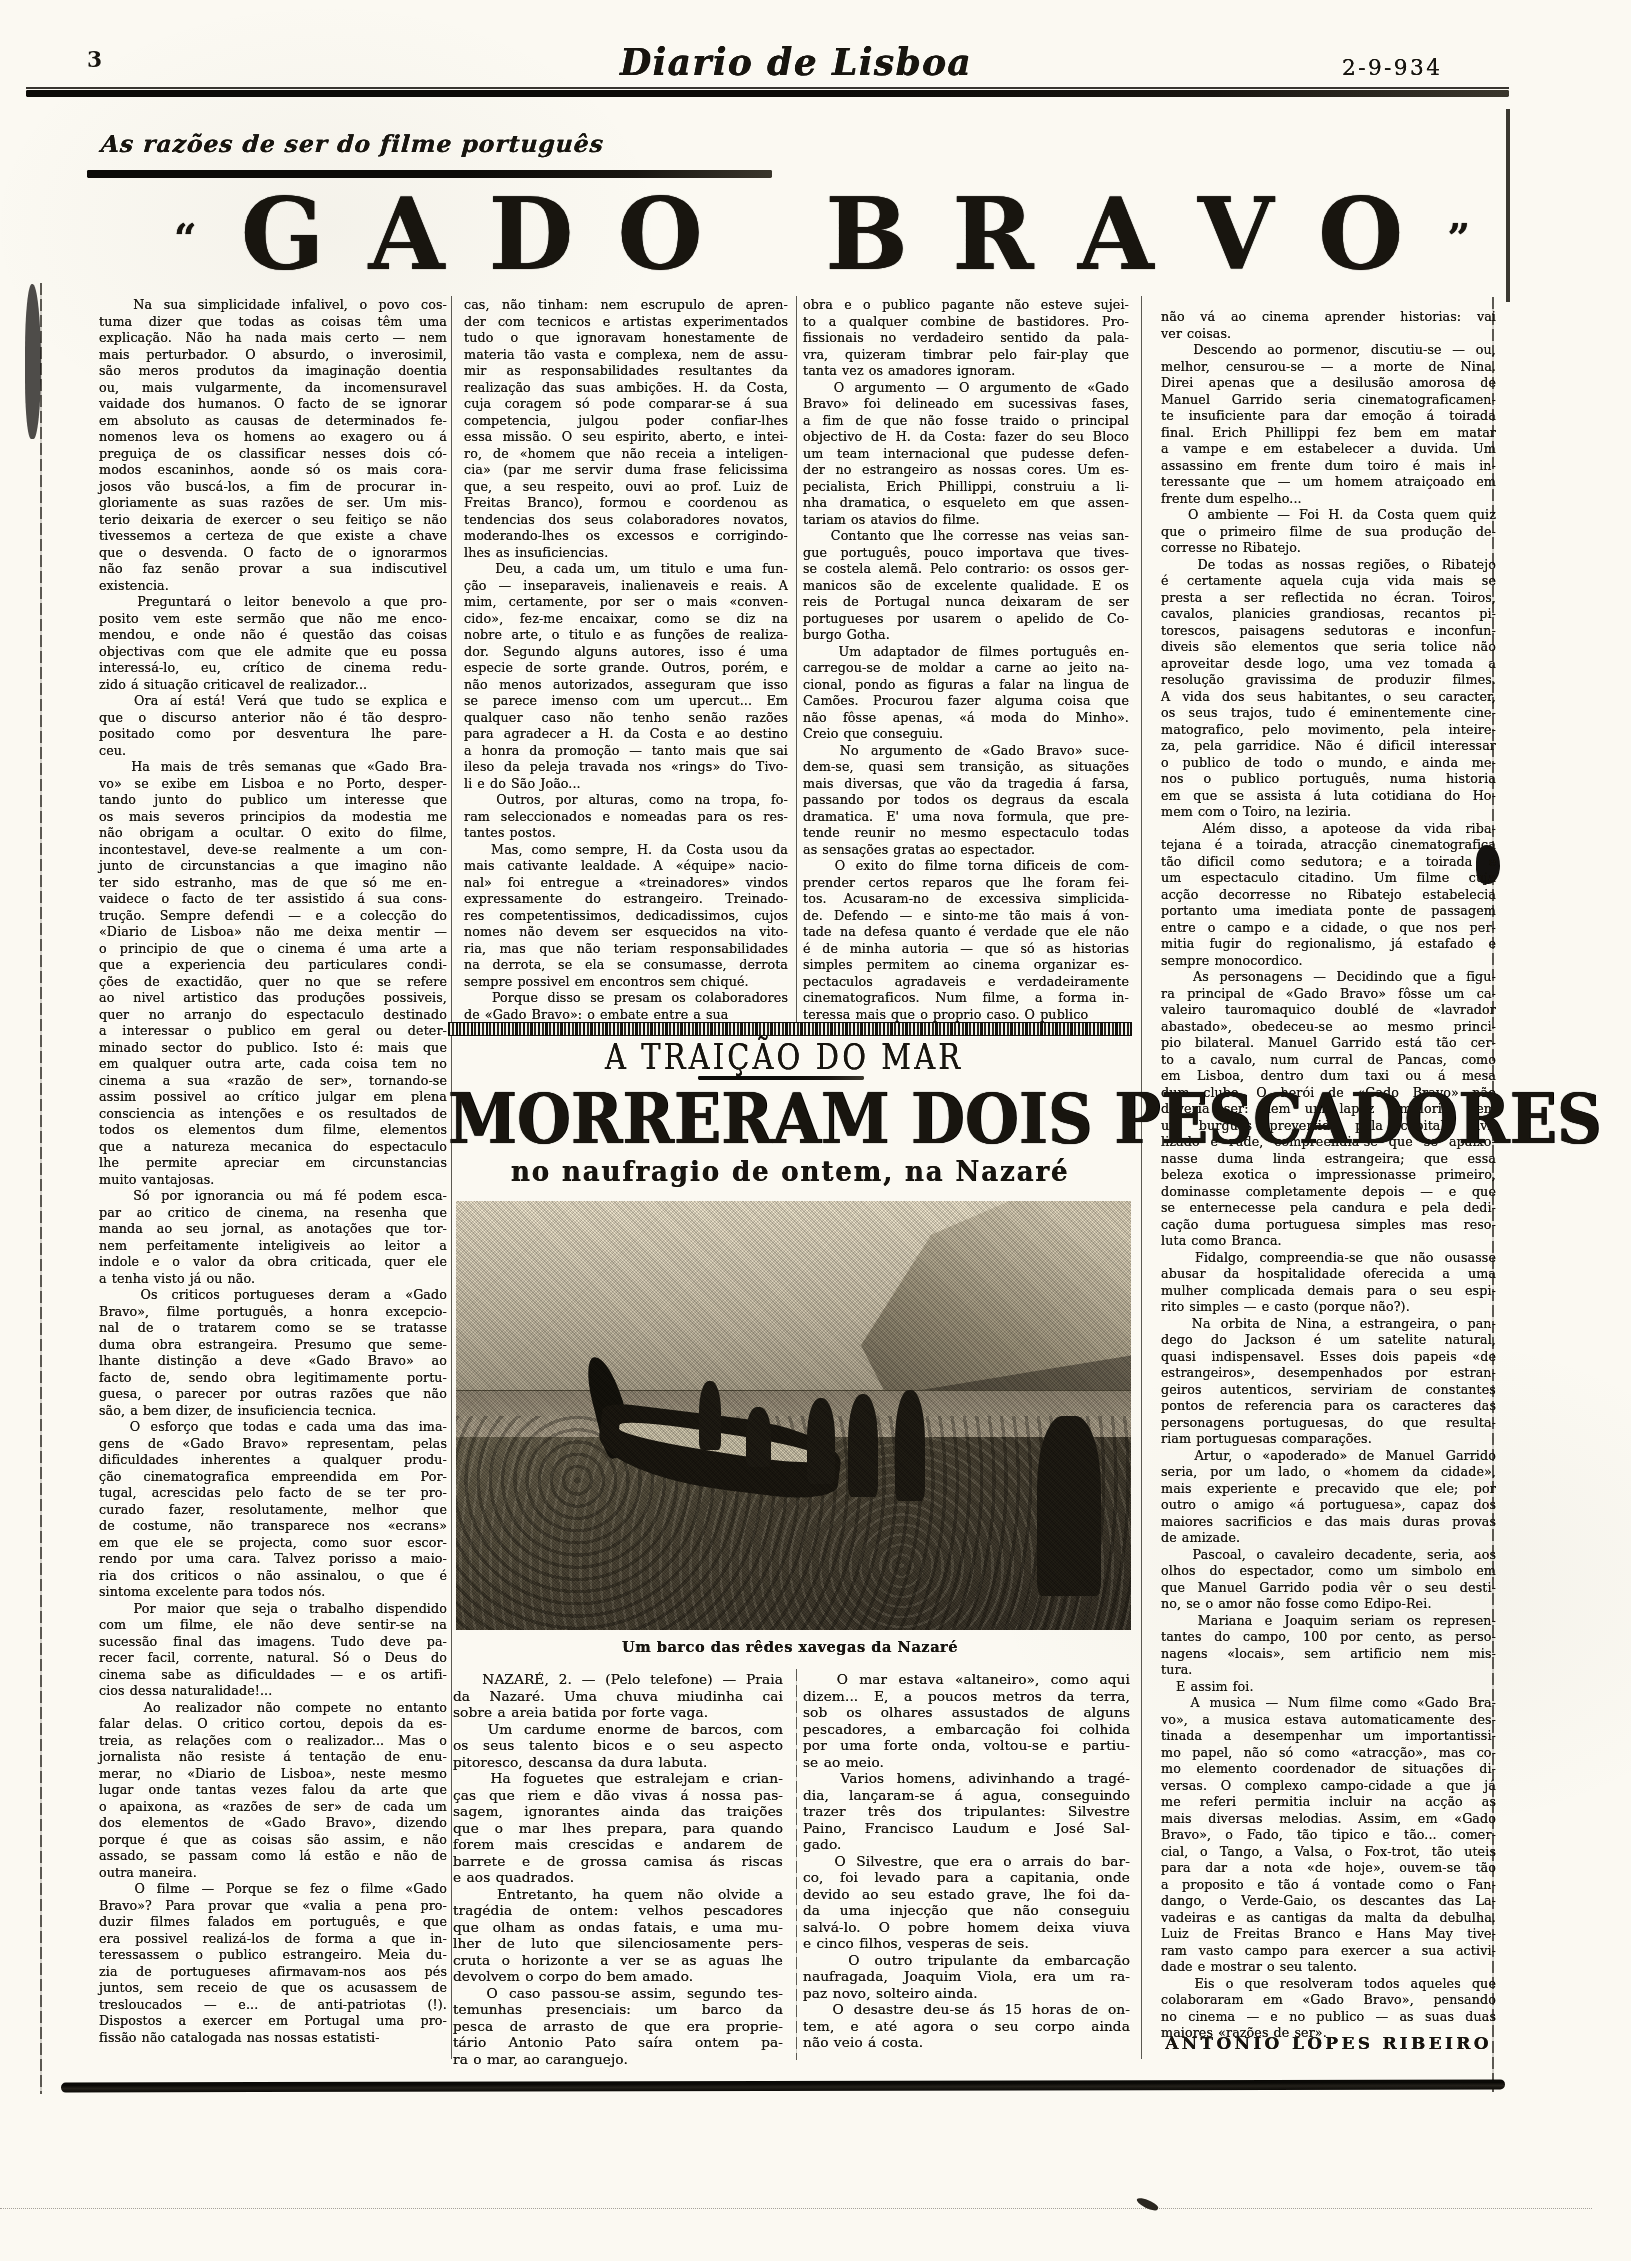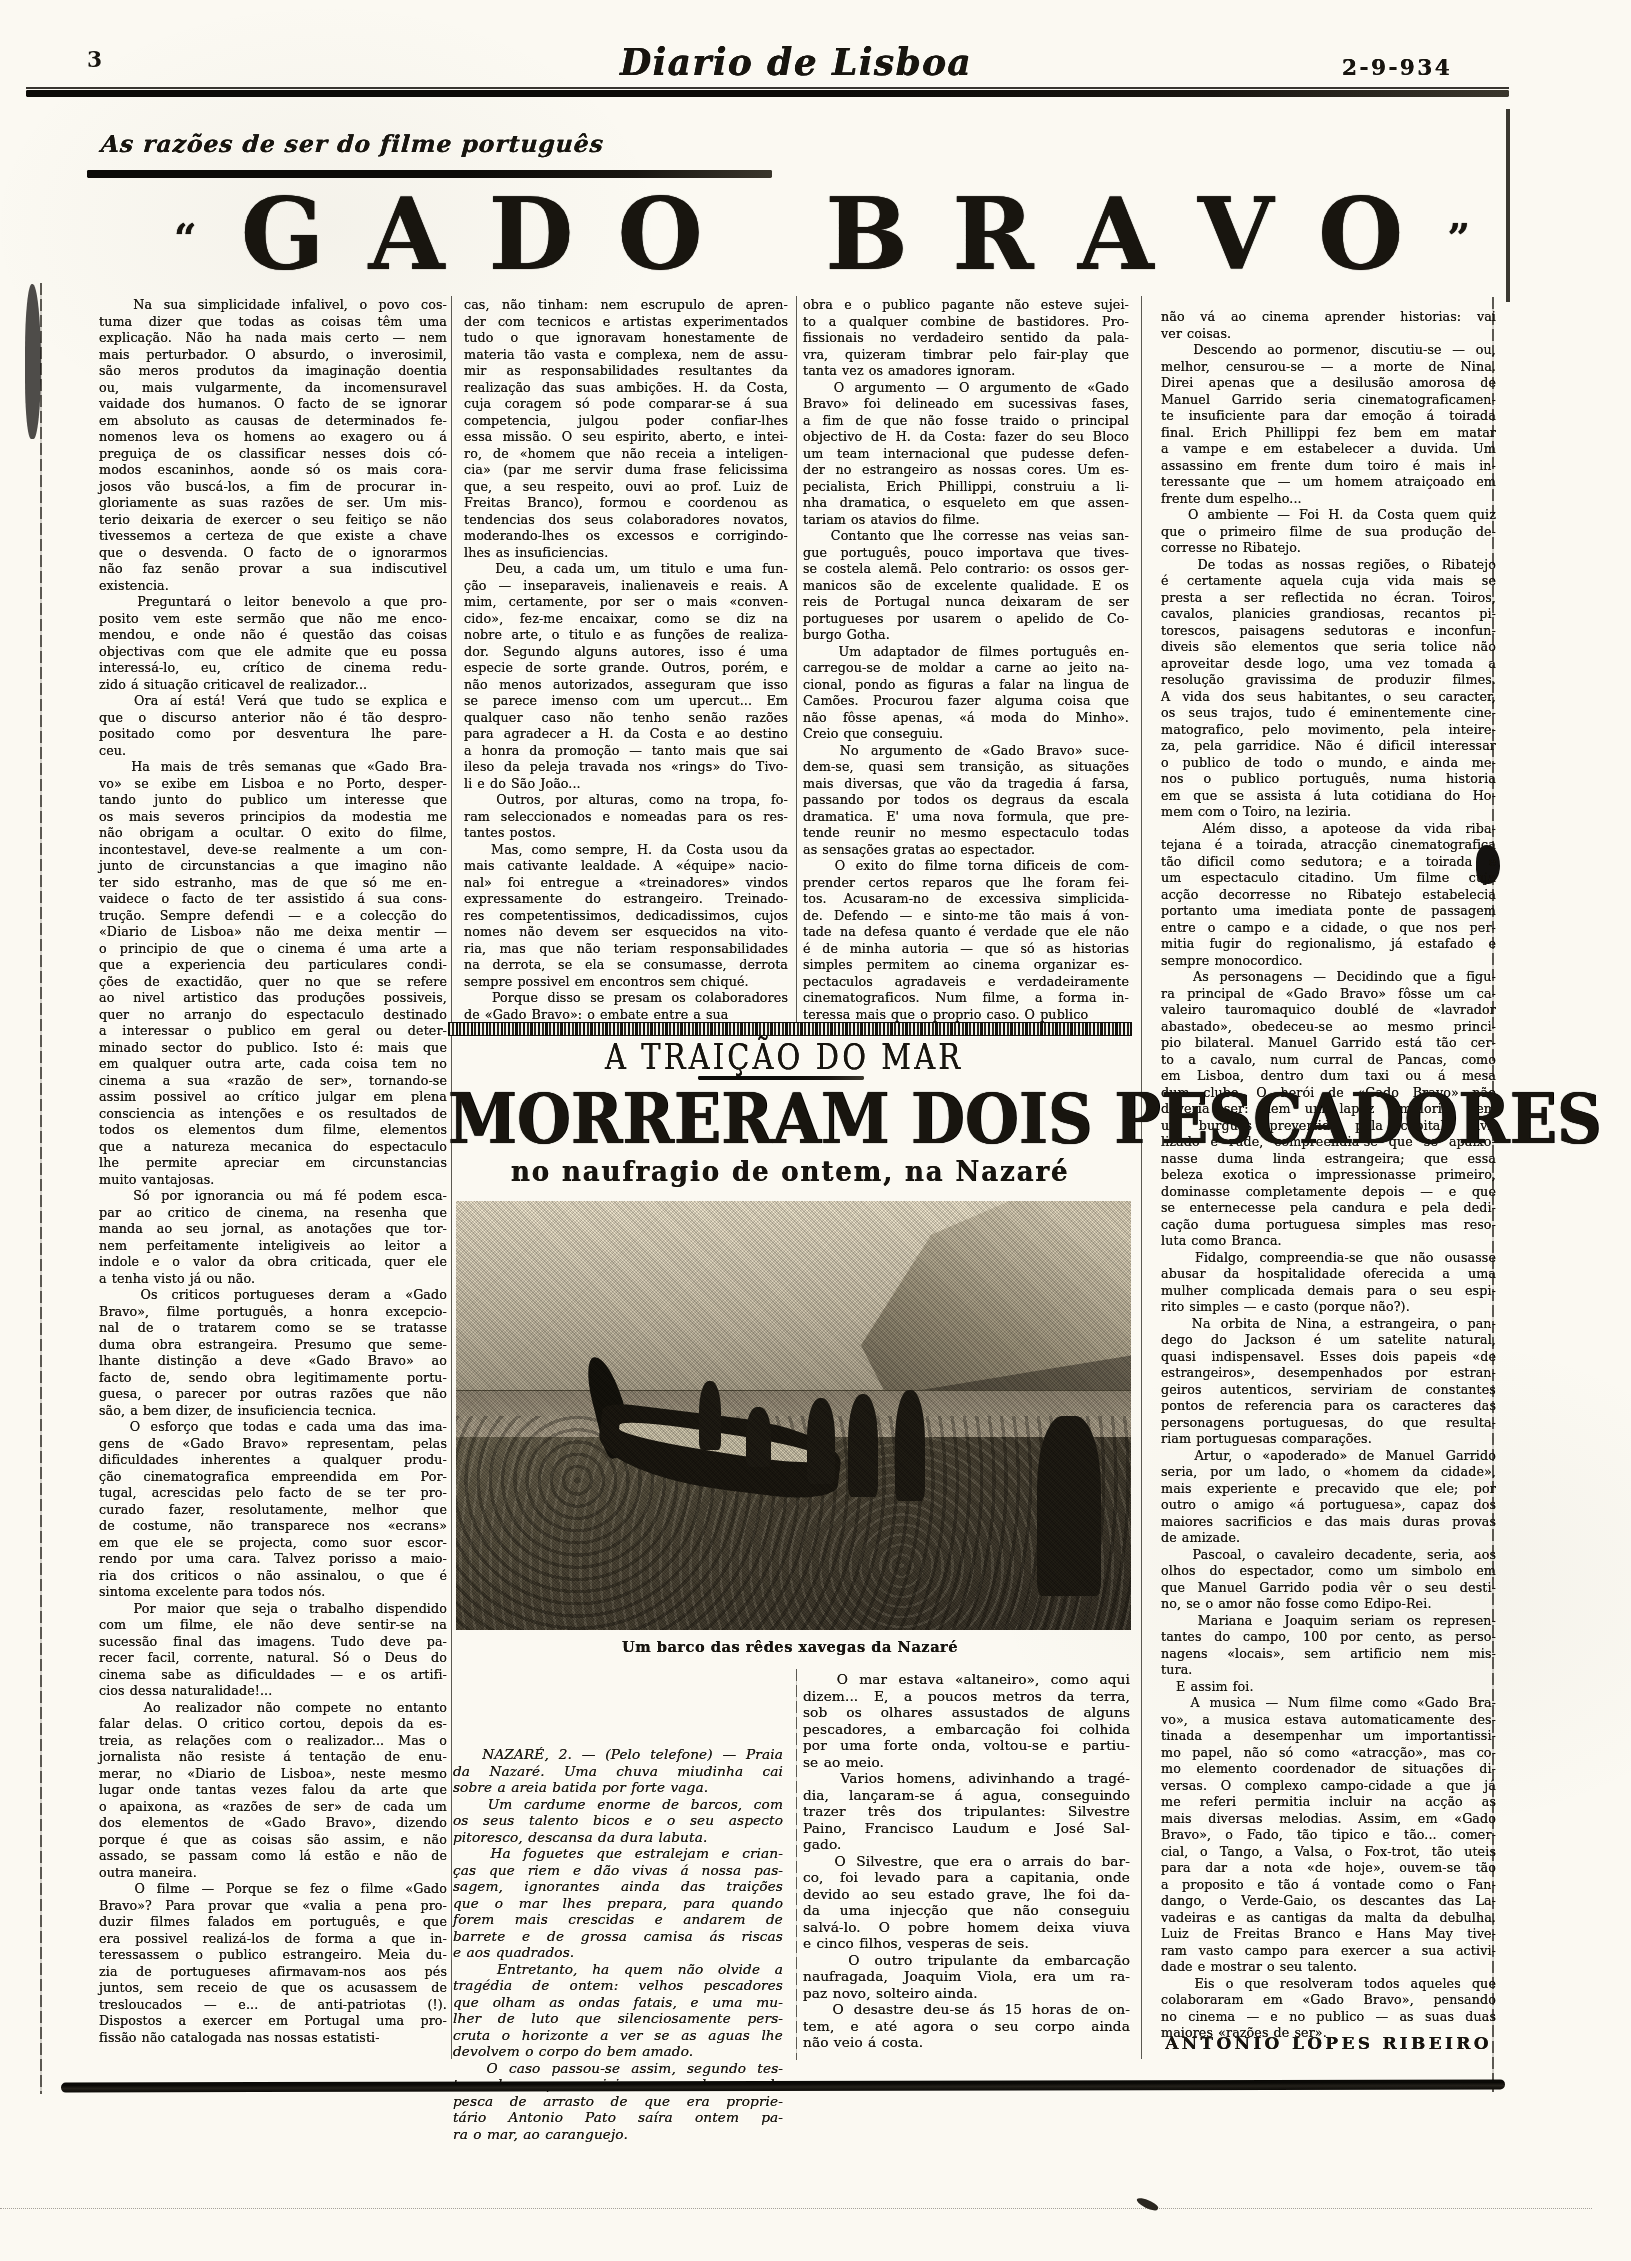--- a/index.html
+++ b/index.html
@@ -6,21 +6,21 @@
   .page{position:relative;width:1631px;height:2261px;background:#fbf9f2;overflow:hidden;
         font-family:"DejaVu Serif", serif;color:#18150f;}
   .page:before{content:"";position:absolute;inset:0;pointer-events:none;
         background:radial-gradient(565px 377px at 20% 10%,rgba(120,110,90,.05),transparent 60%),
                    radial-gradient(659px 424px at 85% 70%,rgba(120,110,90,.06),transparent 60%);}
   .abs{position:absolute;}
   
   .pagenum{font-weight:700;font-size:21.7px;}
   .masthead{font-style:italic;font-weight:700;font-size:36px;letter-spacing:1.4px;
             text-shadow:0 0 0.5px #000,0.5px 0.5px 0 rgba(0,0,0,.55);transform:scaleY(1.05);}
-  .issue-date{font-weight:700;font-size:21.7px;letter-spacing:2.4px;text-shadow:0 0 0.5px #000;}
+  .issue-date{font-weight:400;font-size:21.7px;letter-spacing:2.4px;text-shadow:0 0 0.5px #000;}
   .rule-thin{background:#15130e;opacity:.85;}
   .rule-heavy{background:linear-gradient(90deg,#0c0b08 0 55%,#191611 80%,#3a362c);border-radius:1.4px;}
   
   .kicker{font-weight:700;font-style:italic;font-size:23.5px;letter-spacing:0.9px;transform:skewX(-4deg);
           text-shadow:0 0 0.5px #000;}
   .spread{display:flex;justify-content:space-between;font-weight:700;}
   .spread span{display:block;}
   .spread .q{font-size:.40em;margin-top:.10em;}
   .headline-main{font-size:98px;line-height:94px;transform:scaleY(1.02);text-shadow:0 0 0.9px #000;}
   
@@ -485,21 +485,21 @@
     <div class="ph-fig" style="left:36%;top:42%;width:3.2%;height:16%;"></div>
     <div class="ph-fig" style="left:43%;top:48%;width:3.6%;height:14%;"></div>
     <div class="ph-fig" style="left:52%;top:46%;width:4.2%;height:20%;"></div>
     <div class="ph-fig" style="left:58%;top:45%;width:4.5%;height:24%;"></div>
     <div class="ph-fig" style="left:65%;top:44%;width:4.5%;height:26%;"></div>
     <div class="ph-fig" style="left:86%;top:50%;width:9.5%;height:42%;border-radius:40% 40% 8% 8%;"></div>
     <div class="ph-grain"></div>
   </div>
   <div class="abs caption" style="left:448px;top:1638px;width:684px;">Um barco das rêdes xavegas da Nazaré</div>
 
-  <div class="abs naz-col" style="left:453px;top:1746px;width:330px;font-style:italic;">
+  <div class="abs naz-col" style="left:453px;top:1671px;width:330px;">
       <div class="ln">   NAZARÉ, 2. — (Pelo telefone) — Praia</div>
       <div class="ln">da Nazaré. Uma chuva miudinha cai</div>
       <div class="ln end">sobre a areia batida por forte vaga.</div>
       <div class="ln">   Um cardume enorme de barcos, com</div>
       <div class="ln">os seus talento bicos e o seu aspecto</div>
       <div class="ln end">pitoresco, descansa da dura labuta.</div>
       <div class="ln">   Ha foguetes que estralejam e crian-</div>
       <div class="ln">ças que riem e dão vivas á nossa pas-</div>
       <div class="ln">sagem, ignorantes ainda das traições</div>
       <div class="ln">que o mar lhes prepara, para quando</div>

